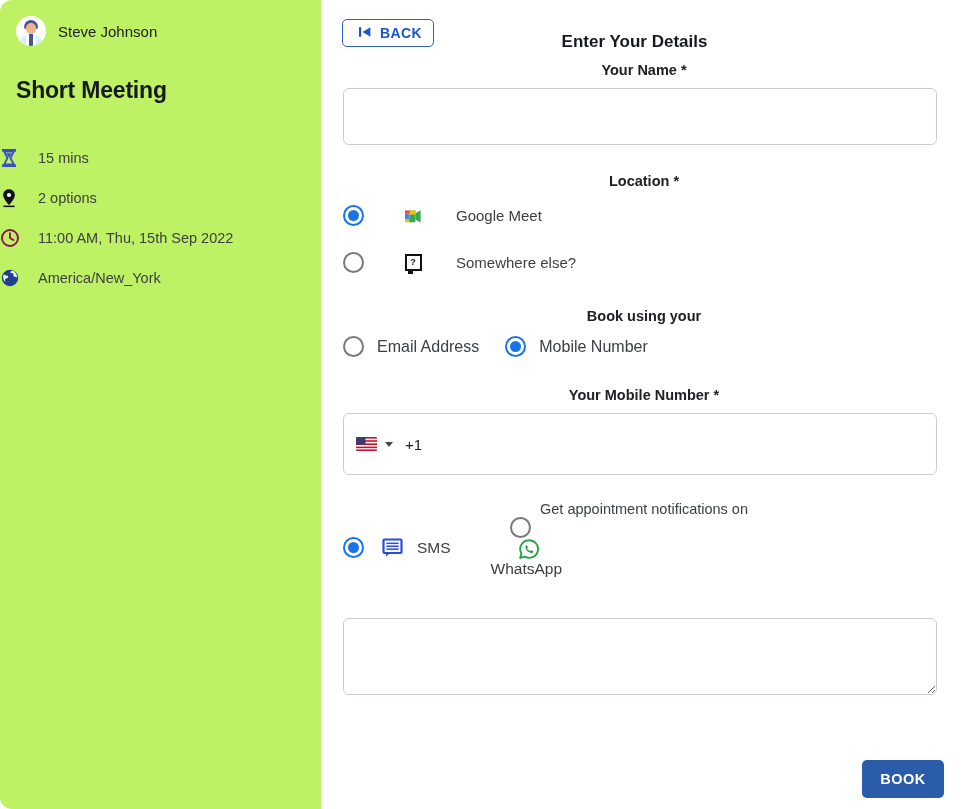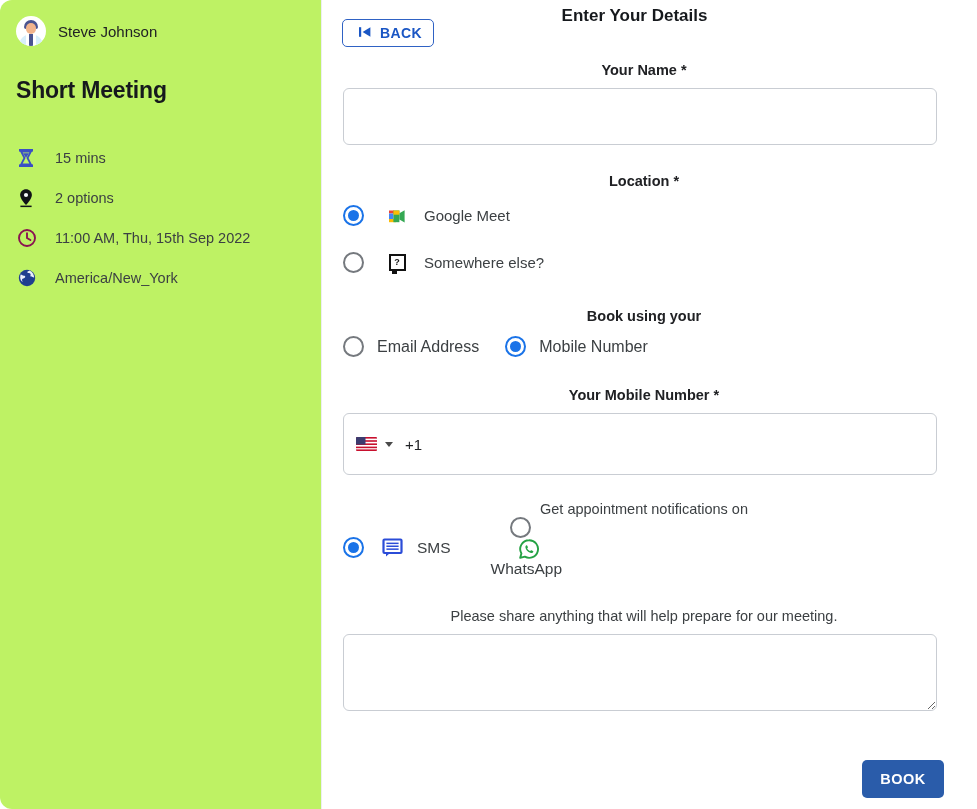--- a/index.html
+++ b/index.html
@@ -103,21 +103,20 @@
     padding: 22px 40px 0 16px;
   }
 
   .meta-list {
     padding: 18px 0 0 0;
   }
   .meta-row {
     display: flex;
     align-items: center;
     height: 40px;
-    padding-left: 17px;
   }
   .meta-icon {
     width: 26px;
     flex: 0 0 26px;
     display: flex;
     align-items: center;
     justify-content: flex-start;
   }
   .meta-text {
     font-size: 14.5px;
@@ -155,21 +154,21 @@
     font-weight: bold;
     letter-spacing: 0.4px;
     cursor: pointer;
   }
   .back-icon { display: block; }
 
   .main-title {
     position: absolute;
     left: 0;
     right: 0;
-    top: 6px;
+    top: 32px;
     text-align: center;
     font-size: 17px;
     font-weight: bold;
     color: #16191d;
     padding-right: 22px;
   }
 
   .form {
     padding: 0 24px 0 21px;
   }
@@ -251,21 +250,21 @@
   .opt-row {
     display: flex;
     align-items: center;
     cursor: pointer;
   }
   .opt-label {
     font-size: 15px;
     color: #3c4043;
   }
 
-  .loc-row { height: 40px; gap: 0; align-items: center; }
+  .loc-row { height: 40px; gap: 16px; align-items: center; }
   .loc-row .icon-box { width: 22px; margin-left: 22px; display: flex; align-items: center; justify-content: center; }
   .loc-row .opt-label { margin-left: 16px; }
 
   .inline-opts {
     display: flex;
     align-items: center;
     margin-top: 12px;
   }
   .inline-opts .opt-row + .opt-row { margin-left: 26px; }
   .inline-opts .opt-label { margin-left: 13px; font-size: 16px; }
@@ -497,21 +496,20 @@
               <path d="M8.3 7.2 c.3 -.1 .6 0 .8 .3 l.8 1.4 c.1 .3 .1 .5 -.1 .7 l-.5 .6 c-.1 .2 -.1 .4 0 .5 c.6 1 1.4 1.8 2.5 2.3 c.2 .1 .4 .1 .5 -.1 l.6 -.6 c.2 -.2 .4 -.2 .6 -.1 l1.5 .8 c.3 .2 .4 .5 .3 .8 c-.3 .8 -1.1 1.3 -2 1.2 c-2.9 -.3 -5.5 -2.8 -5.9 -5.7 c-.1 -.9 .4 -1.7 1.2 -2.1 z" fill="#25a244"></path>
             </svg>
           </span>
           <span class="opt-label">WhatsApp</span>
         </span>
       </div>
 
       <div class="sp-30"></div>
 
       
-      <div class="field-label normal">Please share anything that will help prepare for our meeting.</div>
       <textarea class="text-input textarea" placeholder="" style=""></textarea>
 
     </div>
 
     <button class="book-btn">BOOK</button>
 
   </section>
 </div>
 
 </body></html>

